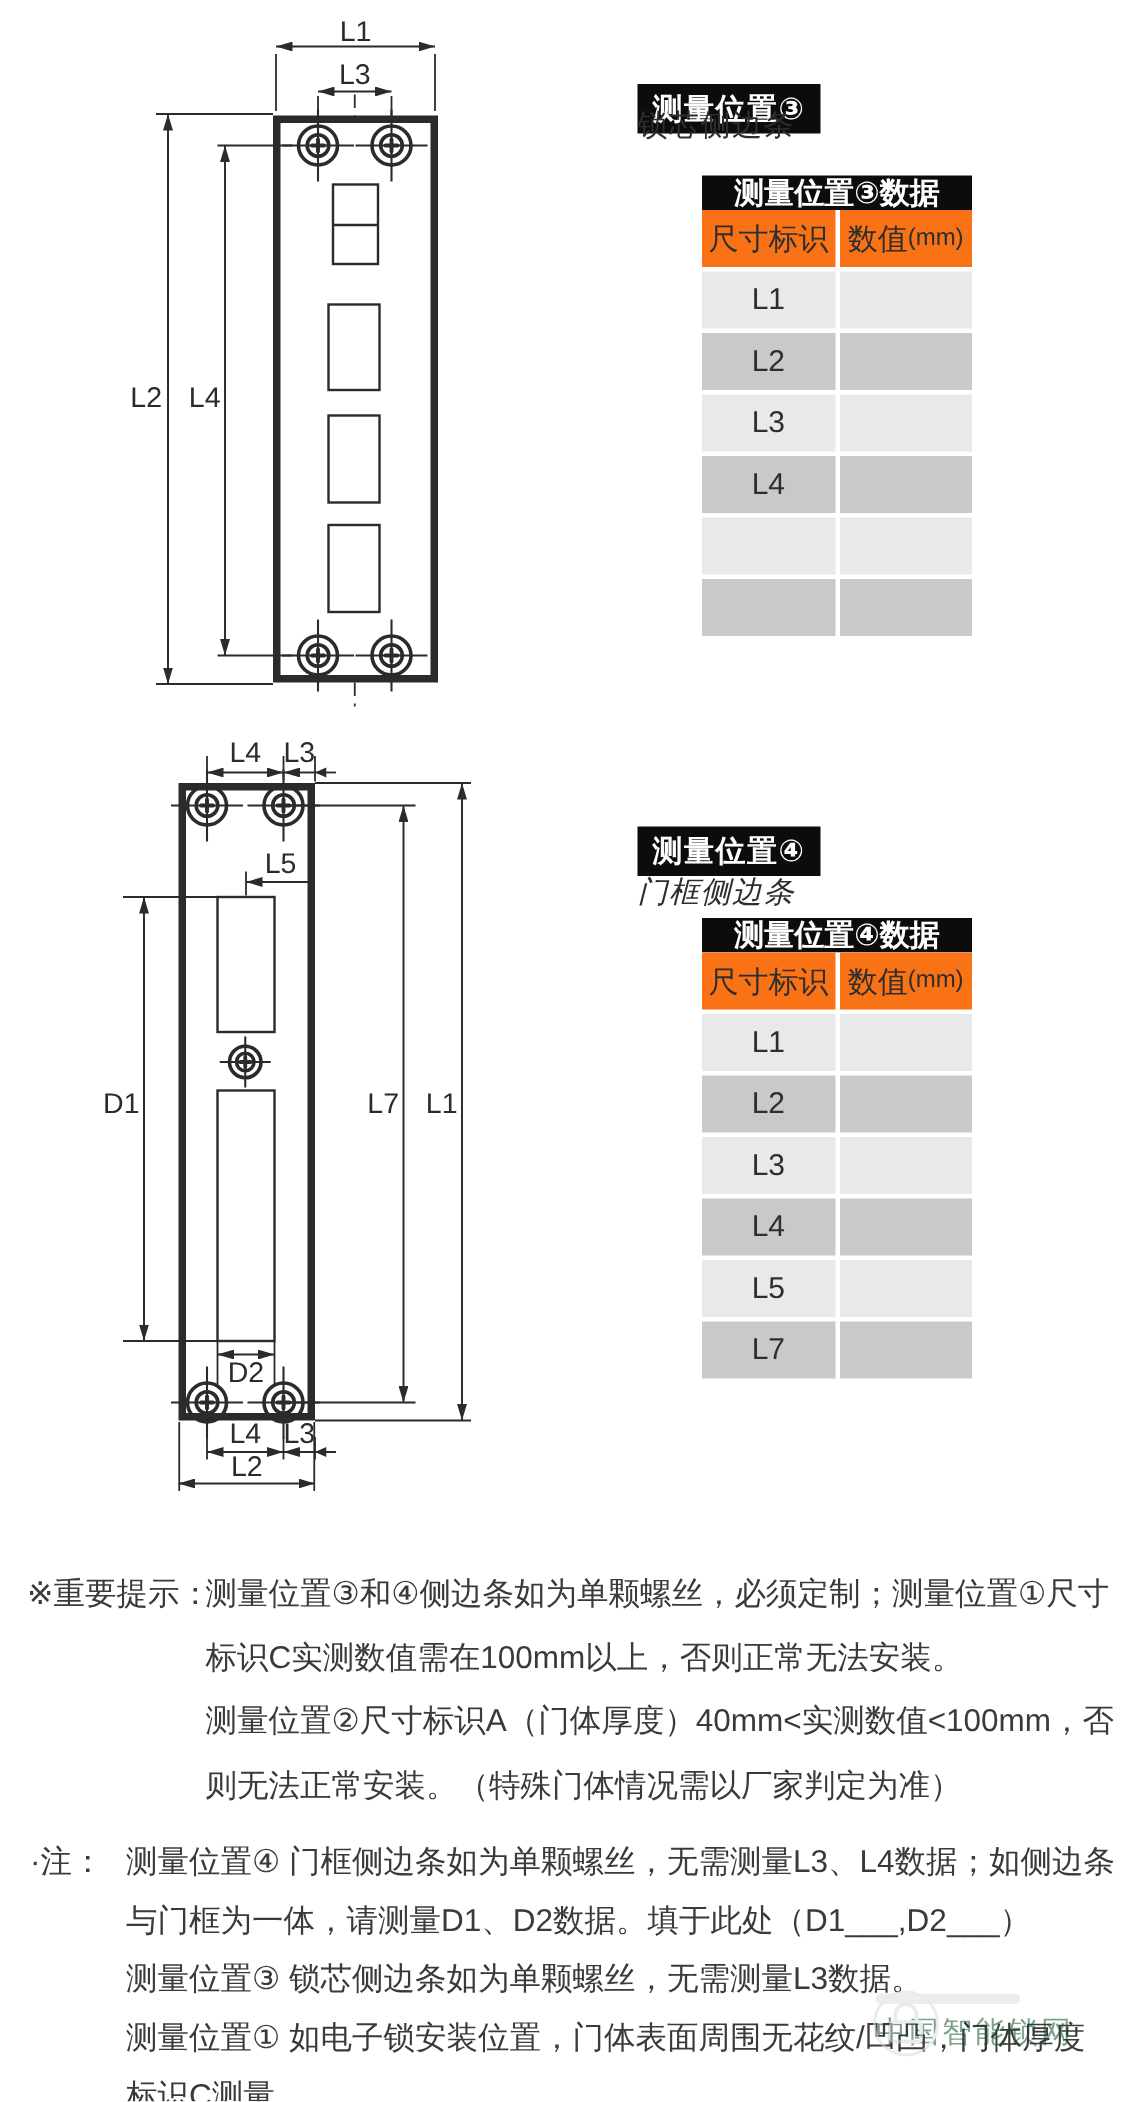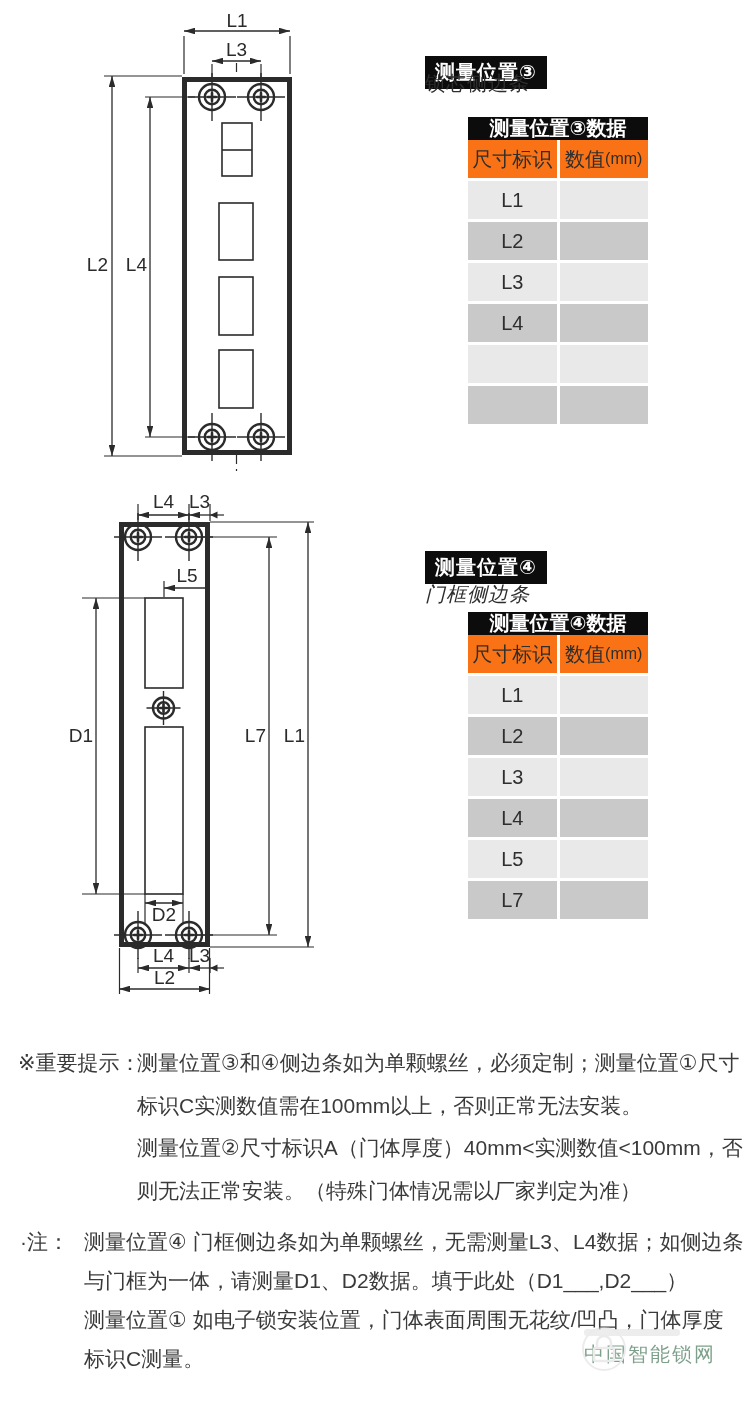--- a/index.html
+++ b/index.html
@@ -228,20 +228,21 @@
     <div>测量位置③和④侧边条如为单颗螺丝，必须定制；测量位置①尺寸</div>
     <div>标识C实测数值需在100mm以上，否则正常无法安装。</div>
     <div>测量位置②尺寸标识A（门体厚度）40mm&lt;实测数值&lt;100mm，否</div>
     <div>则无法正常安装。（特殊门体情况需以厂家判定为准）</div>
   </div>
 
   <div class="note-prefix nb2" style="left:20px;top:1222px;">·注：</div>
   <div class="note-body nb2" style="left:84px;top:1222px;">
     <div>测量位置④ 门框侧边条如为单颗螺丝，无需测量L3、L4数据；如侧边条</div>
     <div>与门框为一体，请测量D1、D2数据。填于此处（D1___,D2___）</div>
+    <div>测量位置③ 锁芯侧边条如为单颗螺丝，无需测量L3数据。</div>
     <div>测量位置① 如电子锁安装位置，门体表面周围无花纹/凹凸，门体厚度</div>
     <div>标识C测量。</div>
   </div>
 
   <div class="watermark">
     <svg width="52" height="56" viewBox="0 0 52 56">
       <circle cx="26" cy="28" r="21" fill="none" stroke="#dcdcdc" stroke-width="2"></circle>
       <path d="M19,27 v-5 a7,7 0 0 1 14,0 v5" fill="none" stroke="#dcdcdc" stroke-width="2.5"></path>
       <rect x="16" y="27" width="20" height="13" rx="2" fill="none" stroke="#dcdcdc" stroke-width="2.5"></rect>
     </svg>

